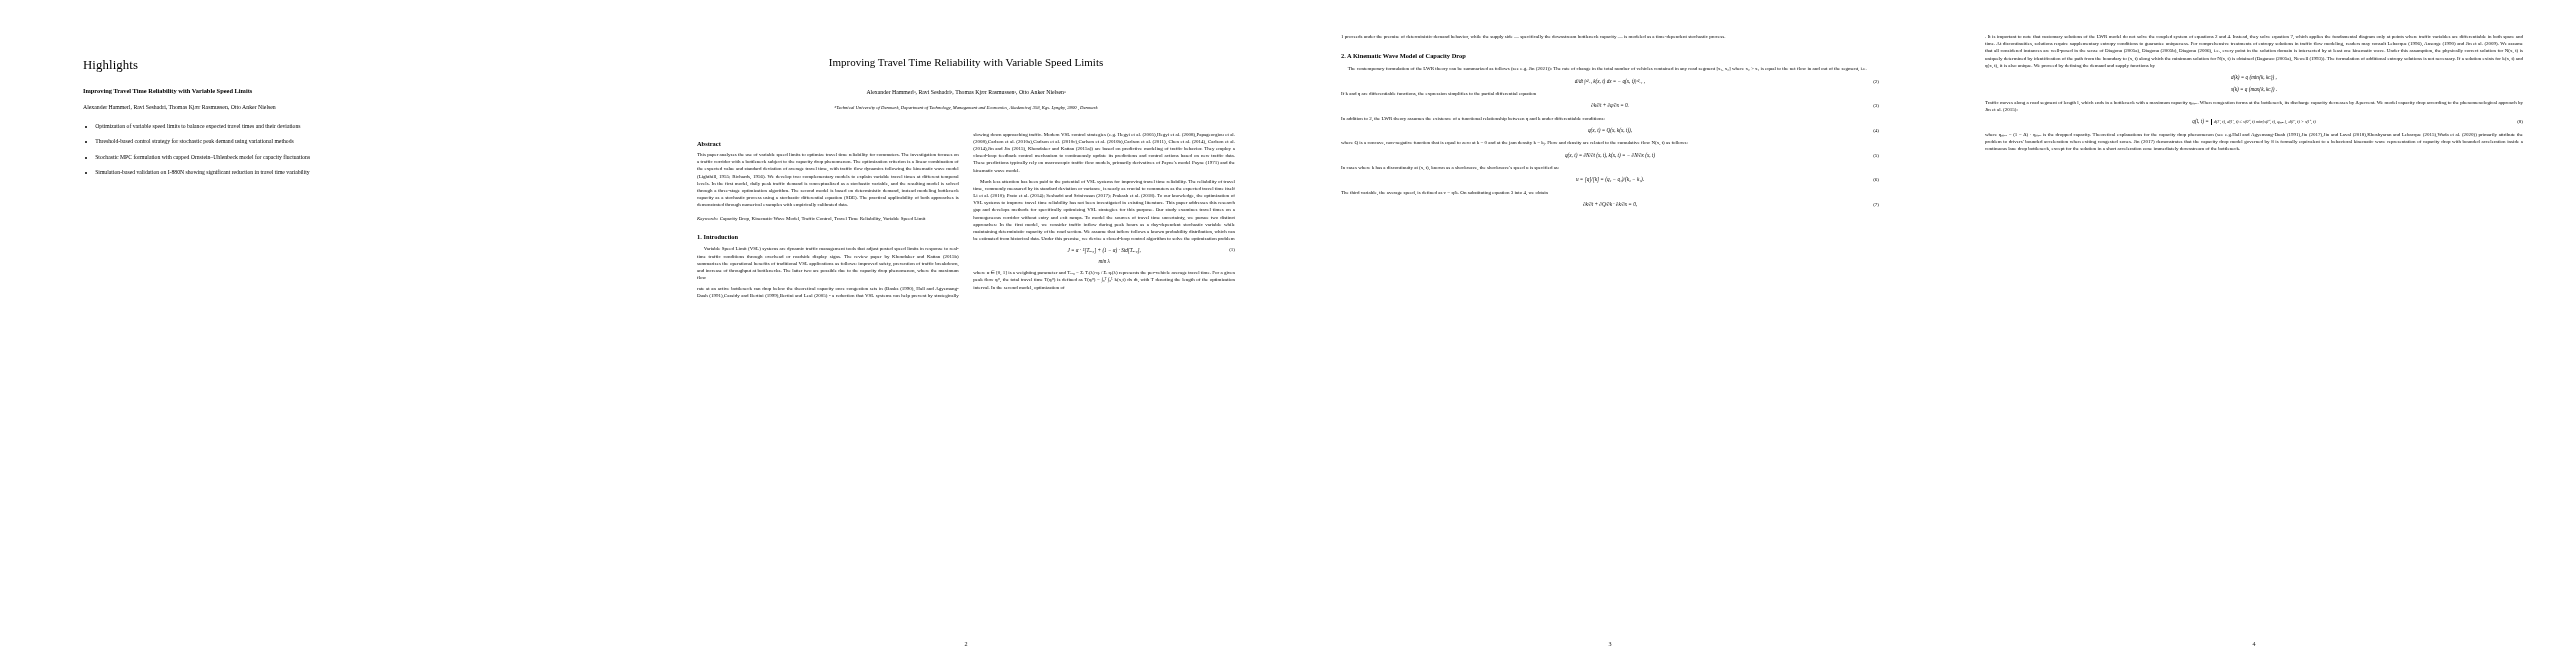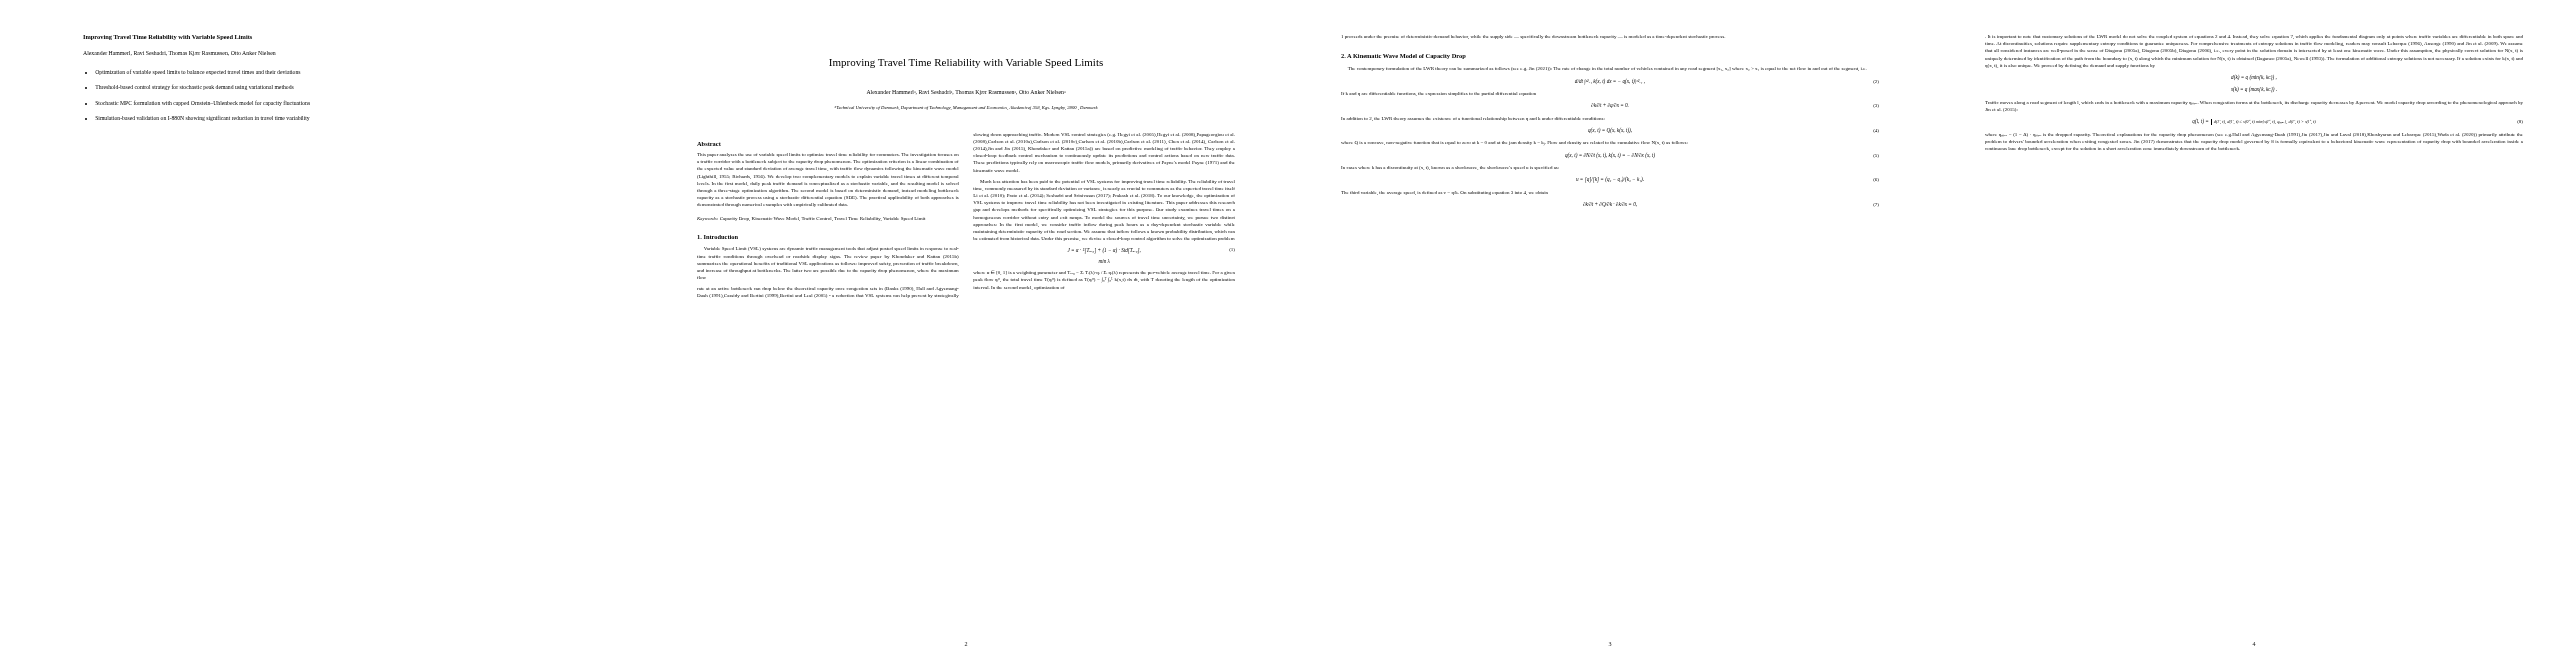--- a/index.html
+++ b/index.html
@@ -161,20 +161,21 @@
   }
 </style>
 </head>
 <body>
 
 <div class="arxiv-stamp">arXiv:2505.08059v1  [math.OC]  12 May 2025</div>
 
 <div class="pages">
 
   <div class="page page-1">
+    <h1 class="highlights-title">Highlights</h1>
     <div class="hl-subtitle">Improving Travel Time Reliability with Variable Speed Limits</div>
     <div class="hl-authors">Alexander Hammerl, Ravi Seshadri, Thomas Kjær Rasmussen, Otto Anker Nielsen</div>
     <ul class="hl-list">
       <li>Optimization of variable speed limits to balance expected travel times and their deviations</li>
       <li>Threshold-based control strategy for stochastic peak demand using variational methods</li>
       <li>Stochastic MPC formulation with capped Ornstein–Uhlenbeck model for capacity fluctuations</li>
       <li>Simulation-based validation on I-880N showing significant reduction in travel time variability</li>
     </ul>
   </div>
 

